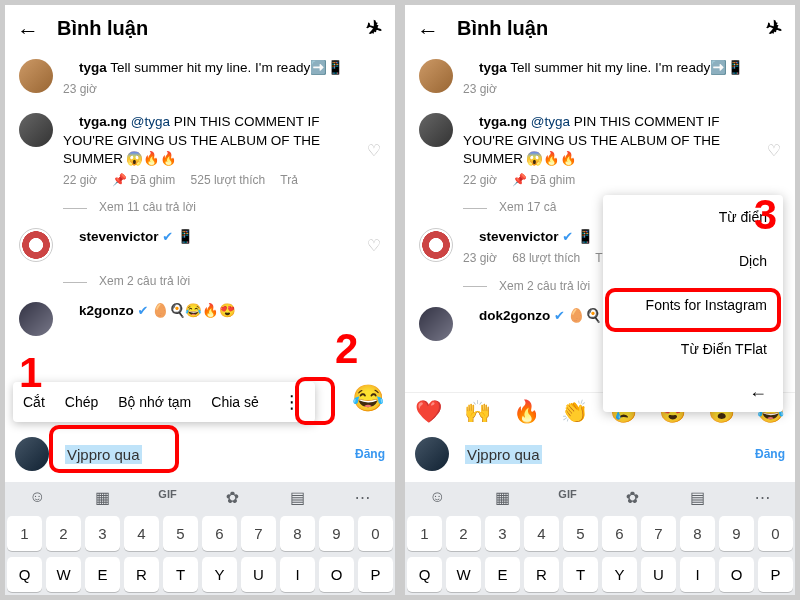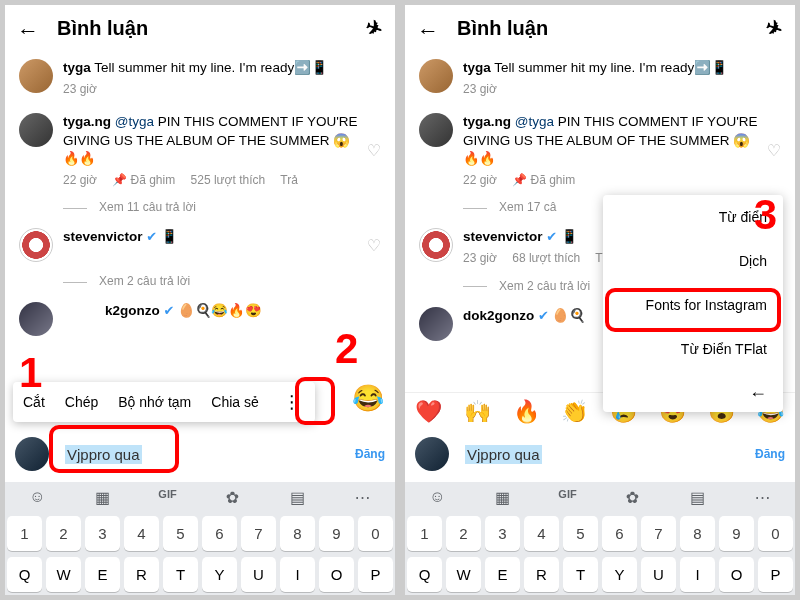--- a/index.html
+++ b/index.html
@@ -10,21 +10,21 @@
   .hdr { display: flex; align-items: center; padding: 10px 12px; font-size: 20px; font-weight: 600; }
   .hdr .back { font-size: 22px; margin-right: 18px; }
   .hdr .title { flex: 1; }
   .hdr .send { transform: rotate(20deg); font-size: 20px; }
   .comment { display: flex; padding: 8px 14px; position: relative; }
   .ava { width: 34px; height: 34px; border-radius: 50%; background: linear-gradient(135deg,#c96,#963); flex: none; margin-right: 10px; }
   .ava.b { background: linear-gradient(135deg,#666,#333); }
   .ava.c { background: radial-gradient(circle,#fff 30%,#c44 32%,#c44 60%,#fff 62%); border:1px solid #ccc; }
   .ava.d { background: linear-gradient(135deg,#334,#778); }
   .comment .body { flex: 1; font-size: 13.5px; line-height: 1.35; }
-  .comment .user { font-weight: 600; }
+  .comment .user { font-weight: 600; margin-left: 16px; }
   .comment .tag { color: #00376b; }
   .comment .meta { color: #8e8e8e; font-size: 12px; margin-top: 4px; }
   .comment .meta span { margin-right: 12px; }
   .comment .heart { color: #bbb; font-size: 16px; align-self: center; }
   .replies { color: #8e8e8e; font-size: 12px; margin: 4px 0 6px 58px; }
   .replies::before { content:""; display:inline-block; width:24px; border-top:1px solid #bbb; vertical-align:middle; margin-right:12px; }
   .verified { color:#3897f0; font-size:13px; }
   .emojibar { display:flex; padding:6px 10px; justify-content:space-between; font-size:22px; border-top:1px solid #eee; background:#fff; }
   .inputrow { display:flex; align-items:center; padding:6px 10px 10px; gap:16px; }
   .inputrow .ava2 { width:34px; height:34px; border-radius:50%; background:linear-gradient(135deg,#456,#123); flex:none; }
@@ -38,21 +38,21 @@
   .ctxmenu div { padding:14px 16px; font-size:14px; }
   .ctxmenu .mback { font-size:18px; padding:10px 16px; }
   .kbd { position:absolute; bottom:0; left:0; right:0; background:#e8eaed; }
   .kbrow { display:flex; }
   .kbtool { display:flex; justify-content:space-around; padding:6px 0; color:#5f6368; font-size:16px; }
   .kbtool span { width:14%; text-align:center; }
   .key { flex:1; margin:3px 2px; padding:9px 0; text-align:center; background:#fff; border-radius:5px; font-size:15px; box-shadow:0 1px 0 rgba(0,0,0,.2); }
   .num { color:#444; }
   .callout { position:absolute; border:4px solid #f00; border-radius:10px; z-index:20; }
   .stepnum { position:absolute; color:#f00; font-size:42px; font-weight:800; z-index:21; }
-  .cut { position:relative;gap:42px; }
+  .cut { position:relative; }
 </style>
 </head>
 <body>
 
 <div class="frame left">
   <div class="hdr">
     <span class="back">←</span>
     <span class="title">Bình luận</span>
     <span class="send">✈</span>
   </div>

